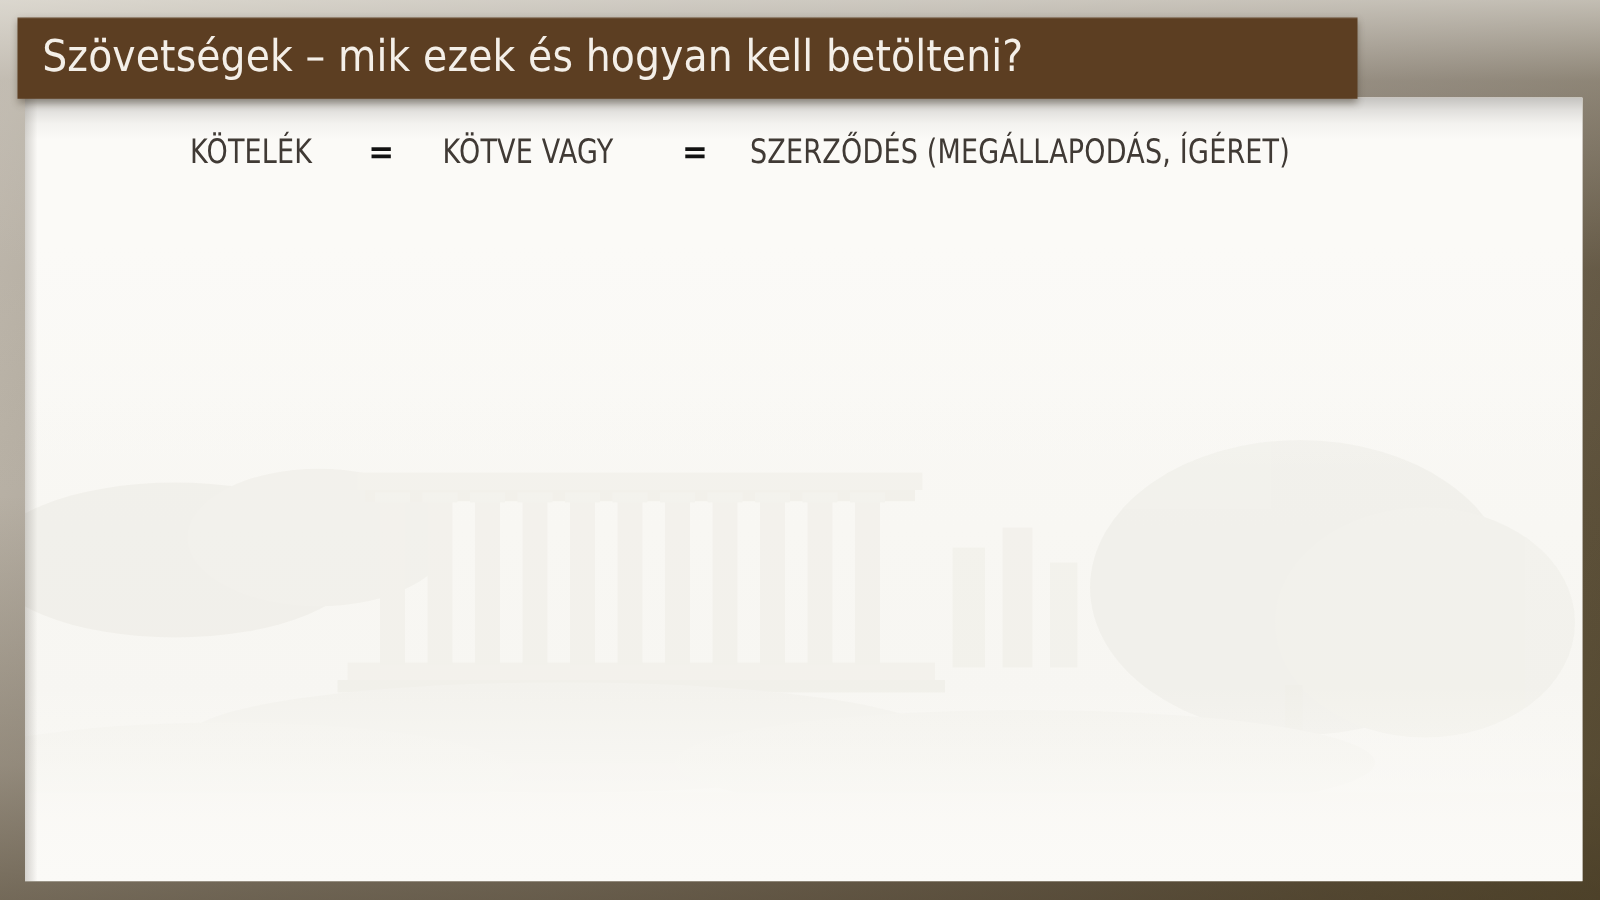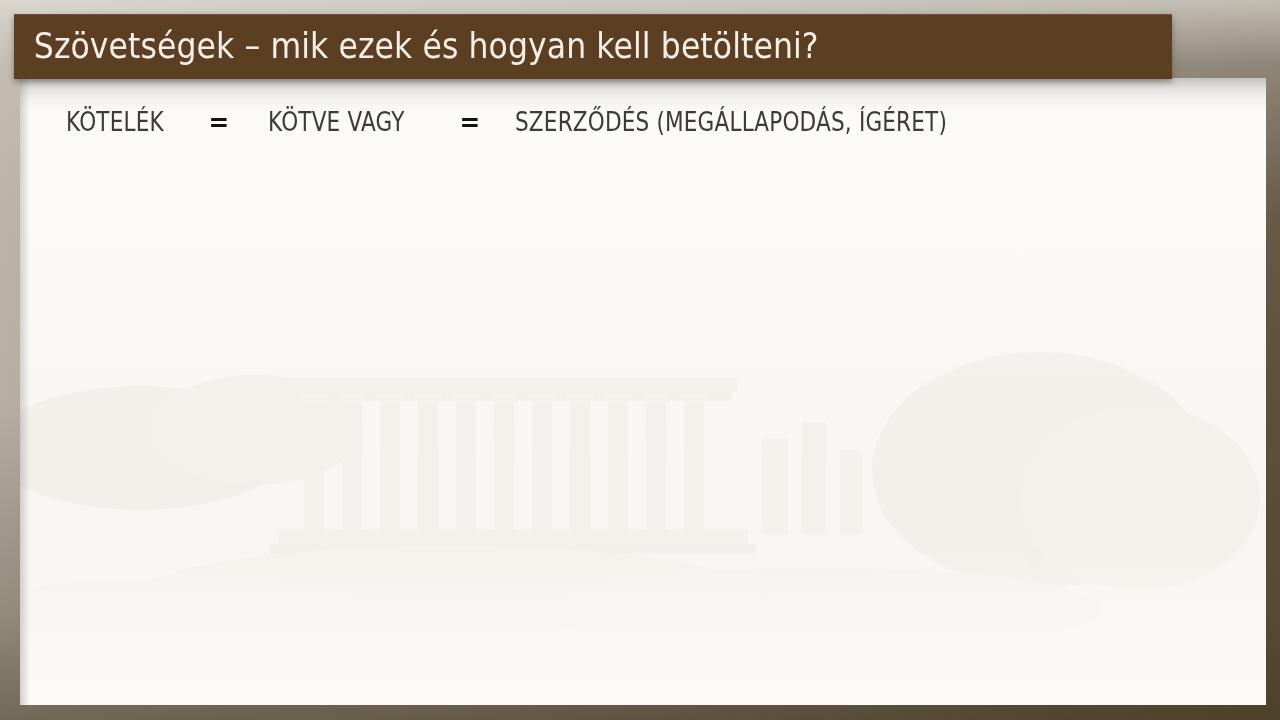--- a/index.html
+++ b/index.html
@@ -67,21 +67,21 @@
   
   .body-leftshade {
     position:absolute; left:0; top:0; bottom:0; width:10px;
     background:linear-gradient(90deg, rgba(120,115,108,.30), rgba(251,250,247,0));
     pointer-events:none;
   }
 
   
   .title-bar {
     position:absolute;
-    left:14px; top:14px; width:1158px; height:65px;
+    left:14px; top:14px; width:1072px; height:65px;
     background:#5c3e22;
     display:flex; align-items:center;
     box-shadow:0 3px 6px rgba(60,48,34,.45);
   }
   .title-bar::before {  
     content:""; position:absolute; left:0; top:0; right:0; height:1px;
     background:rgba(255,255,255,.10);
   }
   .slide-title {
     padding-left:22px;
@@ -103,20 +103,21 @@
     padding:28px 40px 0 46px;
   }
   .equation-line {
     display:flex;
     align-items:baseline;
     white-space:nowrap;
     color:#403a35;
     font-size:27px;
     line-height:1.2;
     font-family:"DejaVu Sans", sans-serif;
+    justify-content:center;
   }
   .eq-term {
     transform:scaleX(.80);
     transform-origin:left center;
     letter-spacing:.2px;
     display:inline-block;
   }
   .eq-op {
     color:#121212;
     font-weight:bold;

